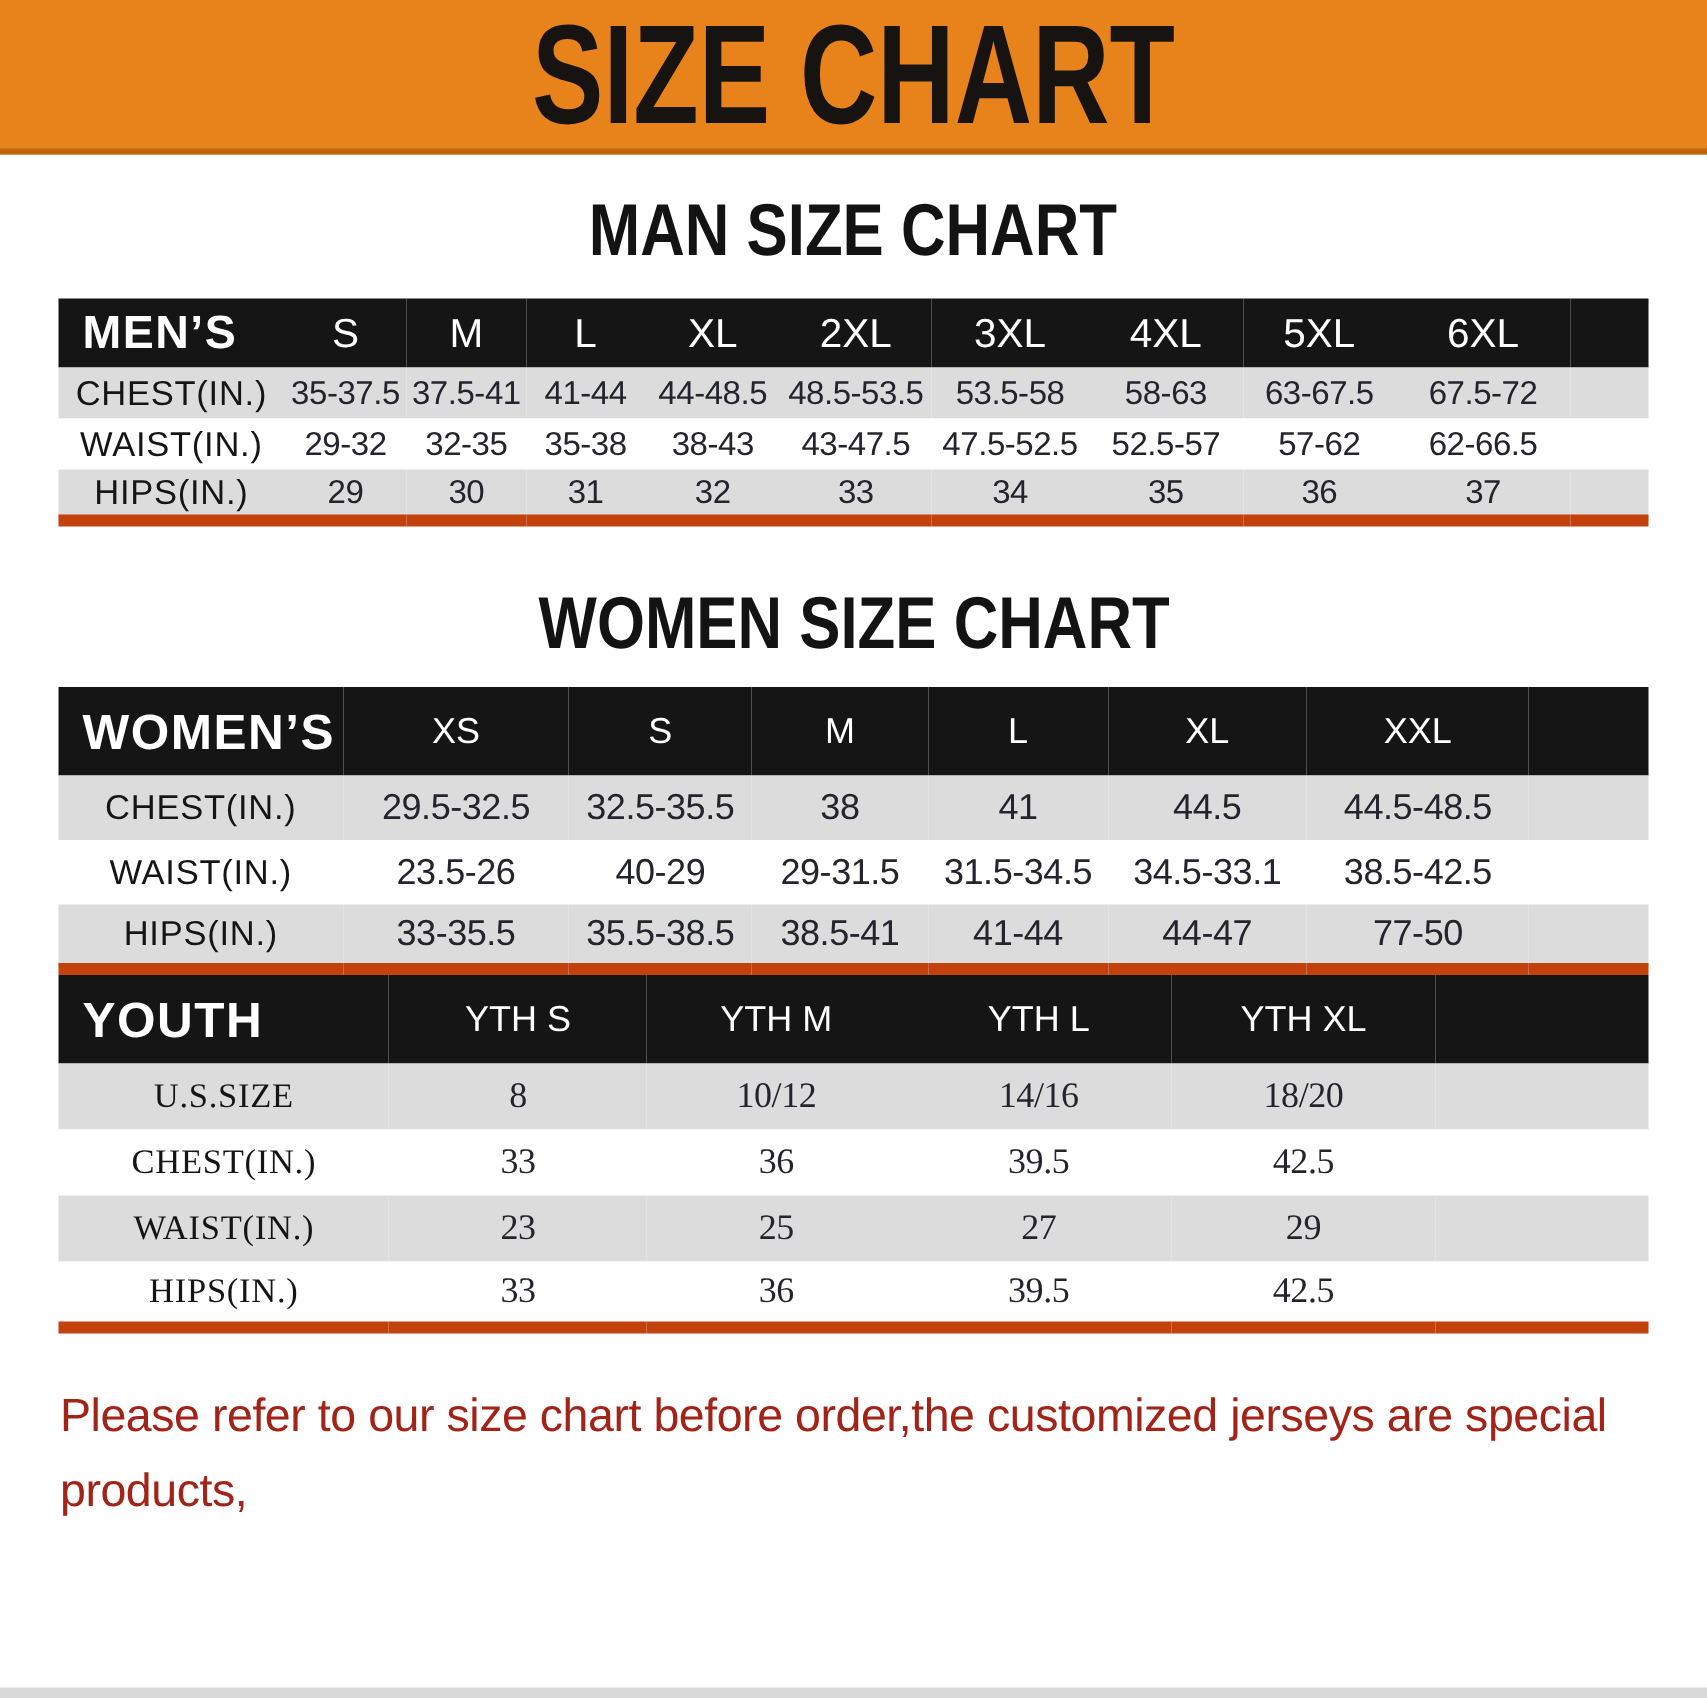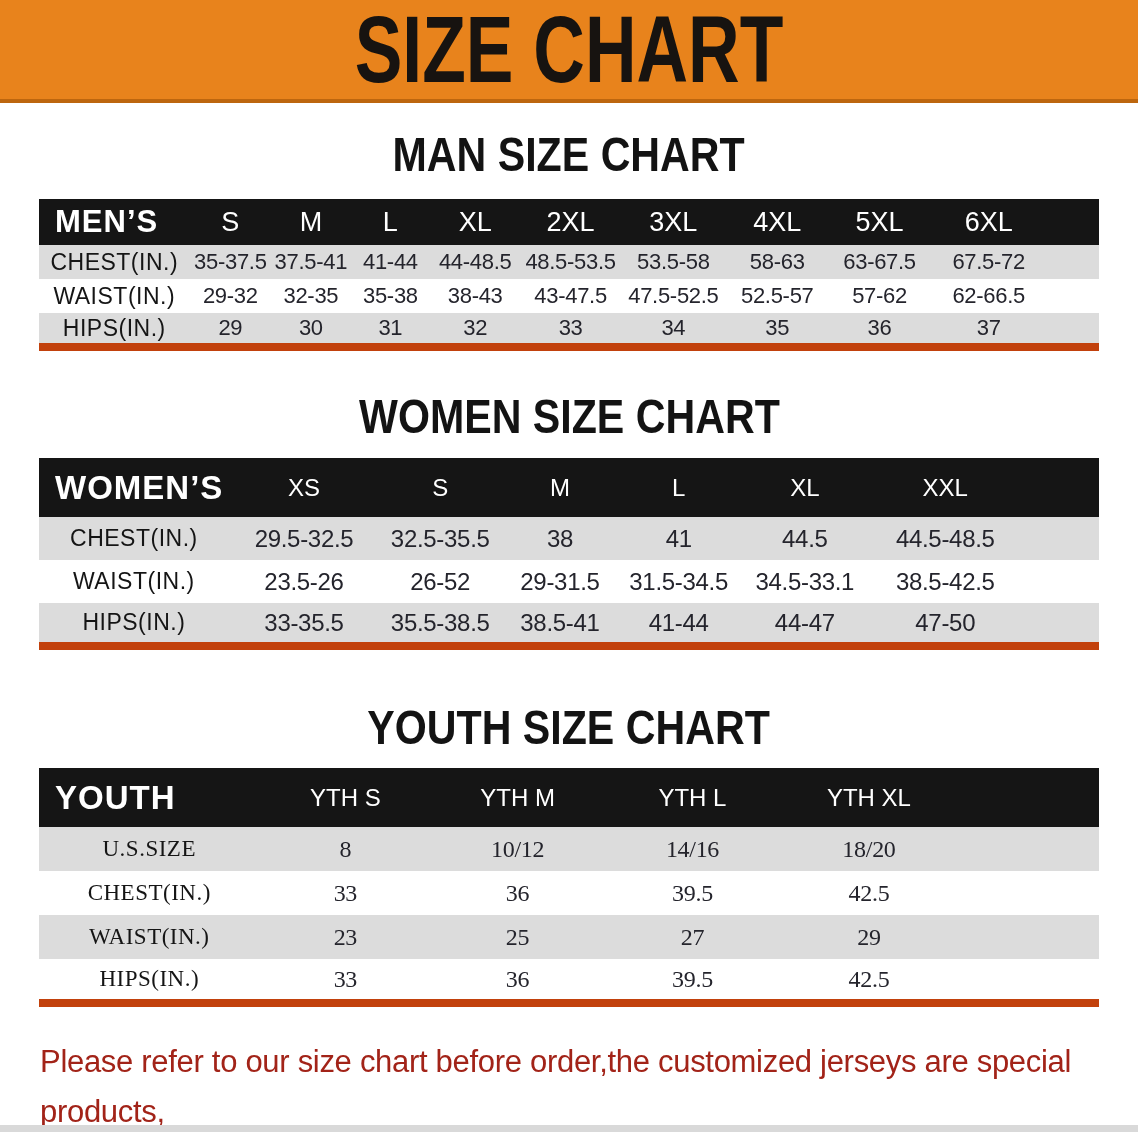--- a/index.html
+++ b/index.html
@@ -181,43 +181,42 @@
             <td>32.5-35.5</td>
             <td>38</td>
             <td>41</td>
             <td>44.5</td>
             <td>44.5-48.5</td>
             <td></td>
           </tr>
           <tr>
             <th class="rowlabel">WAIST(IN.)</th>
             <td>23.5-26</td>
-            <td>26-52</td>
+            <td>40-29</td>
             <td>29-31.5</td>
             <td>31.5-34.5</td>
             <td>34.5-33.1</td>
             <td>38.5-42.5</td>
             <td></td>
           </tr>
           <tr>
             <th class="rowlabel">HIPS(IN.)</th>
             <td>33-35.5</td>
             <td>35.5-38.5</td>
             <td>38.5-41</td>
             <td>41-44</td>
             <td>44-47</td>
-            <td>47-50</td>
+            <td>77-50</td>
             <td></td>
           </tr>
         </tbody>
       </table>
   </section>
 
   <section class="sec-youth">
-    <h2 class="section-heading"><span class="heading-text">YOUTH SIZE CHART</span></h2>
     <table class="size-table t-youth">
         <colgroup>
           <col style="width: 20.8%;">
           <col style="width: 16.2%;">
           <col style="width: 16.3%;">
           <col style="width: 16.7%;">
           <col style="width: 16.6%;">
           <col style="width: 13.4%;">
         </colgroup>
         <thead>

